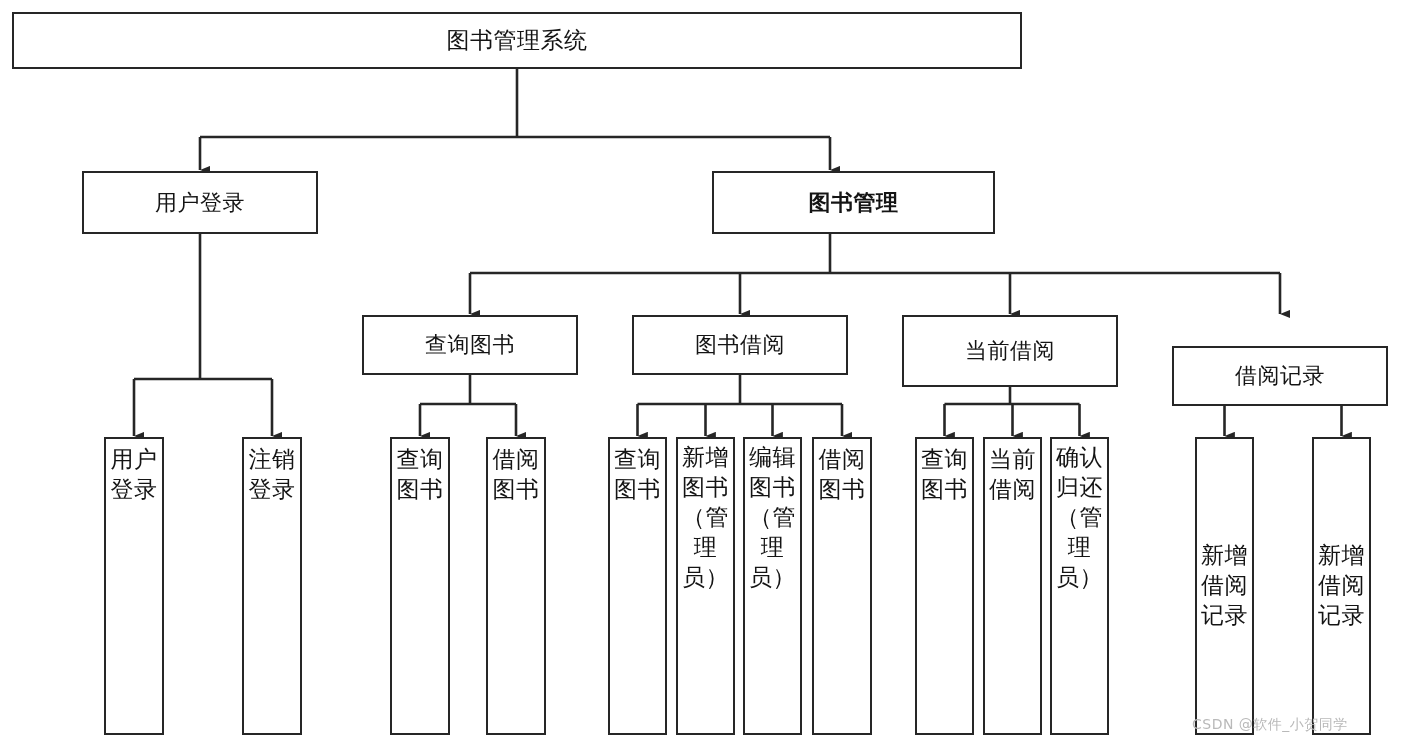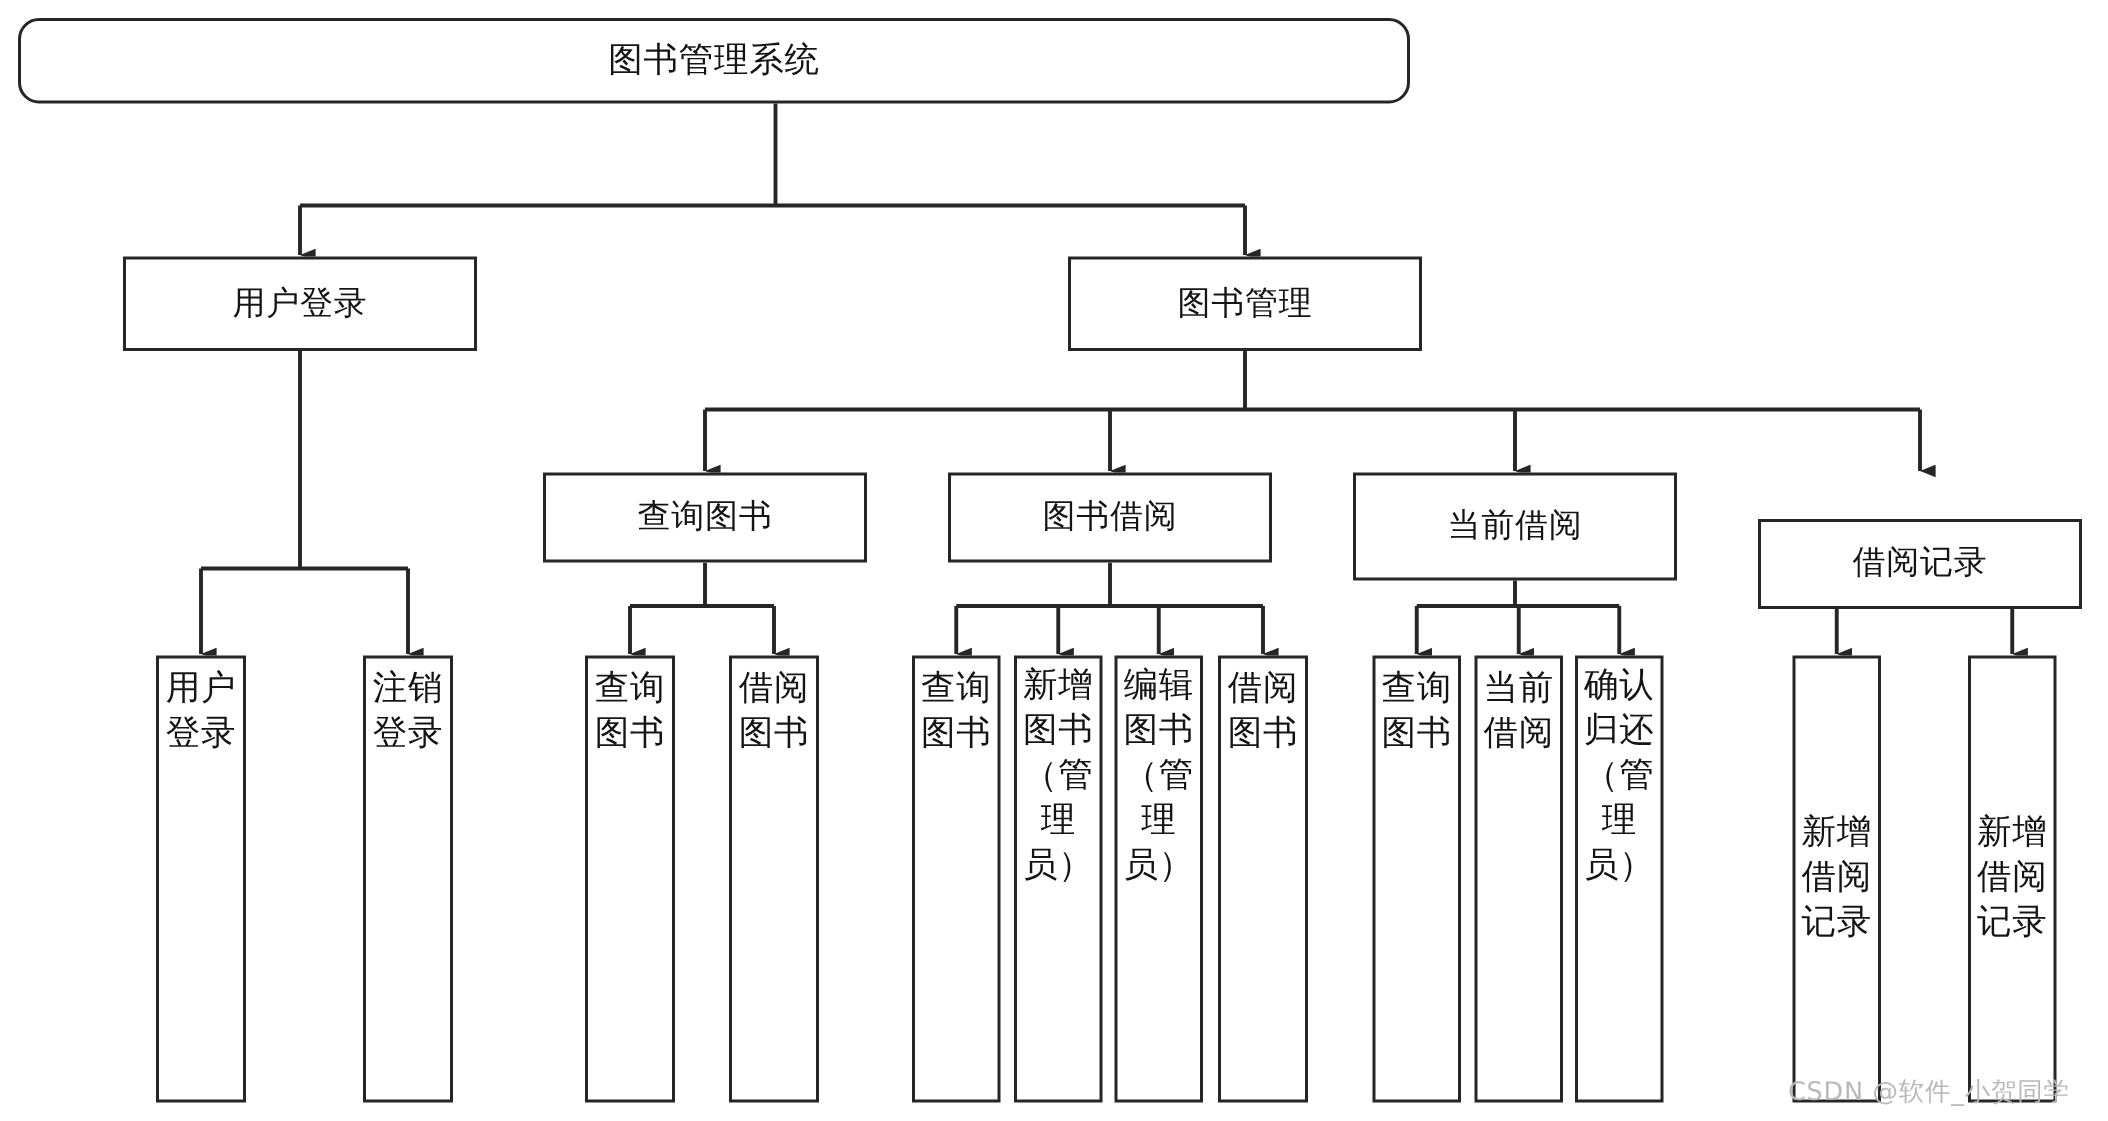--- a/index.html
+++ b/index.html
@@ -67,21 +67,21 @@
   }
   .node.leaf.tall-text {
     padding-top: 4px;
   }
   .node.leaf.centered {
     align-items: center;
     padding-top: 0;
   }
   .watermark {
     position: absolute;
-    font-size: 17px;
+    font-size: 14px;
     color: #b9b9b9;
     white-space: nowrap;
     z-index: 5;
     letter-spacing: 0.5px;
     text-align: center;
   }
 </style>
 </head>
 <body>
 
@@ -123,28 +123,28 @@
         <path d="M944.5,404 L944.5,436" marker-end="url(#arrowhead)"></path>
         <path d="M1012.5,404 L1012.5,436" marker-end="url(#arrowhead)"></path>
         <path d="M1079.5,404 L1079.5,436" marker-end="url(#arrowhead)"></path>
         <path d="M1280,375 L1280,404"></path>
         <path d="M1224.5,404 L1341.5,404"></path>
         <path d="M1224.5,404 L1224.5,436" marker-end="url(#arrowhead)"></path>
         <path d="M1341.5,404 L1341.5,436" marker-end="url(#arrowhead)"></path>
       </g>
   </svg>
 
-  <div class="node horiz root" style="left: 12px; top: 12px; width: 928px; height: 57px; border-radius: 14px;">
+  <div class="node horiz root" style="left: 12px; top: 12px; width: 1010px; height: 57px;">
     <span class="label">图书管理系统</span>
   </div>
 
   <div class="node horiz" style="left: 82px; top: 171px; width: 236px; height: 63px;">
     <span class="label">用户登录</span>
   </div>
-  <div class="node horiz" style="left: 712px; top: 171px; width: 236px; height: 63px;">
+  <div class="node horiz" style="left: 712px; top: 171px; width: 283px; height: 63px; font-weight: bold;">
     <span class="label">图书管理</span>
   </div>
 
   <div class="node horiz" style="left: 362px; top: 315px; width: 216px; height: 60px;">
     <span class="label">查询图书</span>
   </div>
   <div class="node horiz" style="left: 632px; top: 315px; width: 216px; height: 60px;">
     <span class="label">图书借阅</span>
   </div>
   <div class="node horiz" style="left: 902px; top: 315px; width: 216px; height: 72px;">

